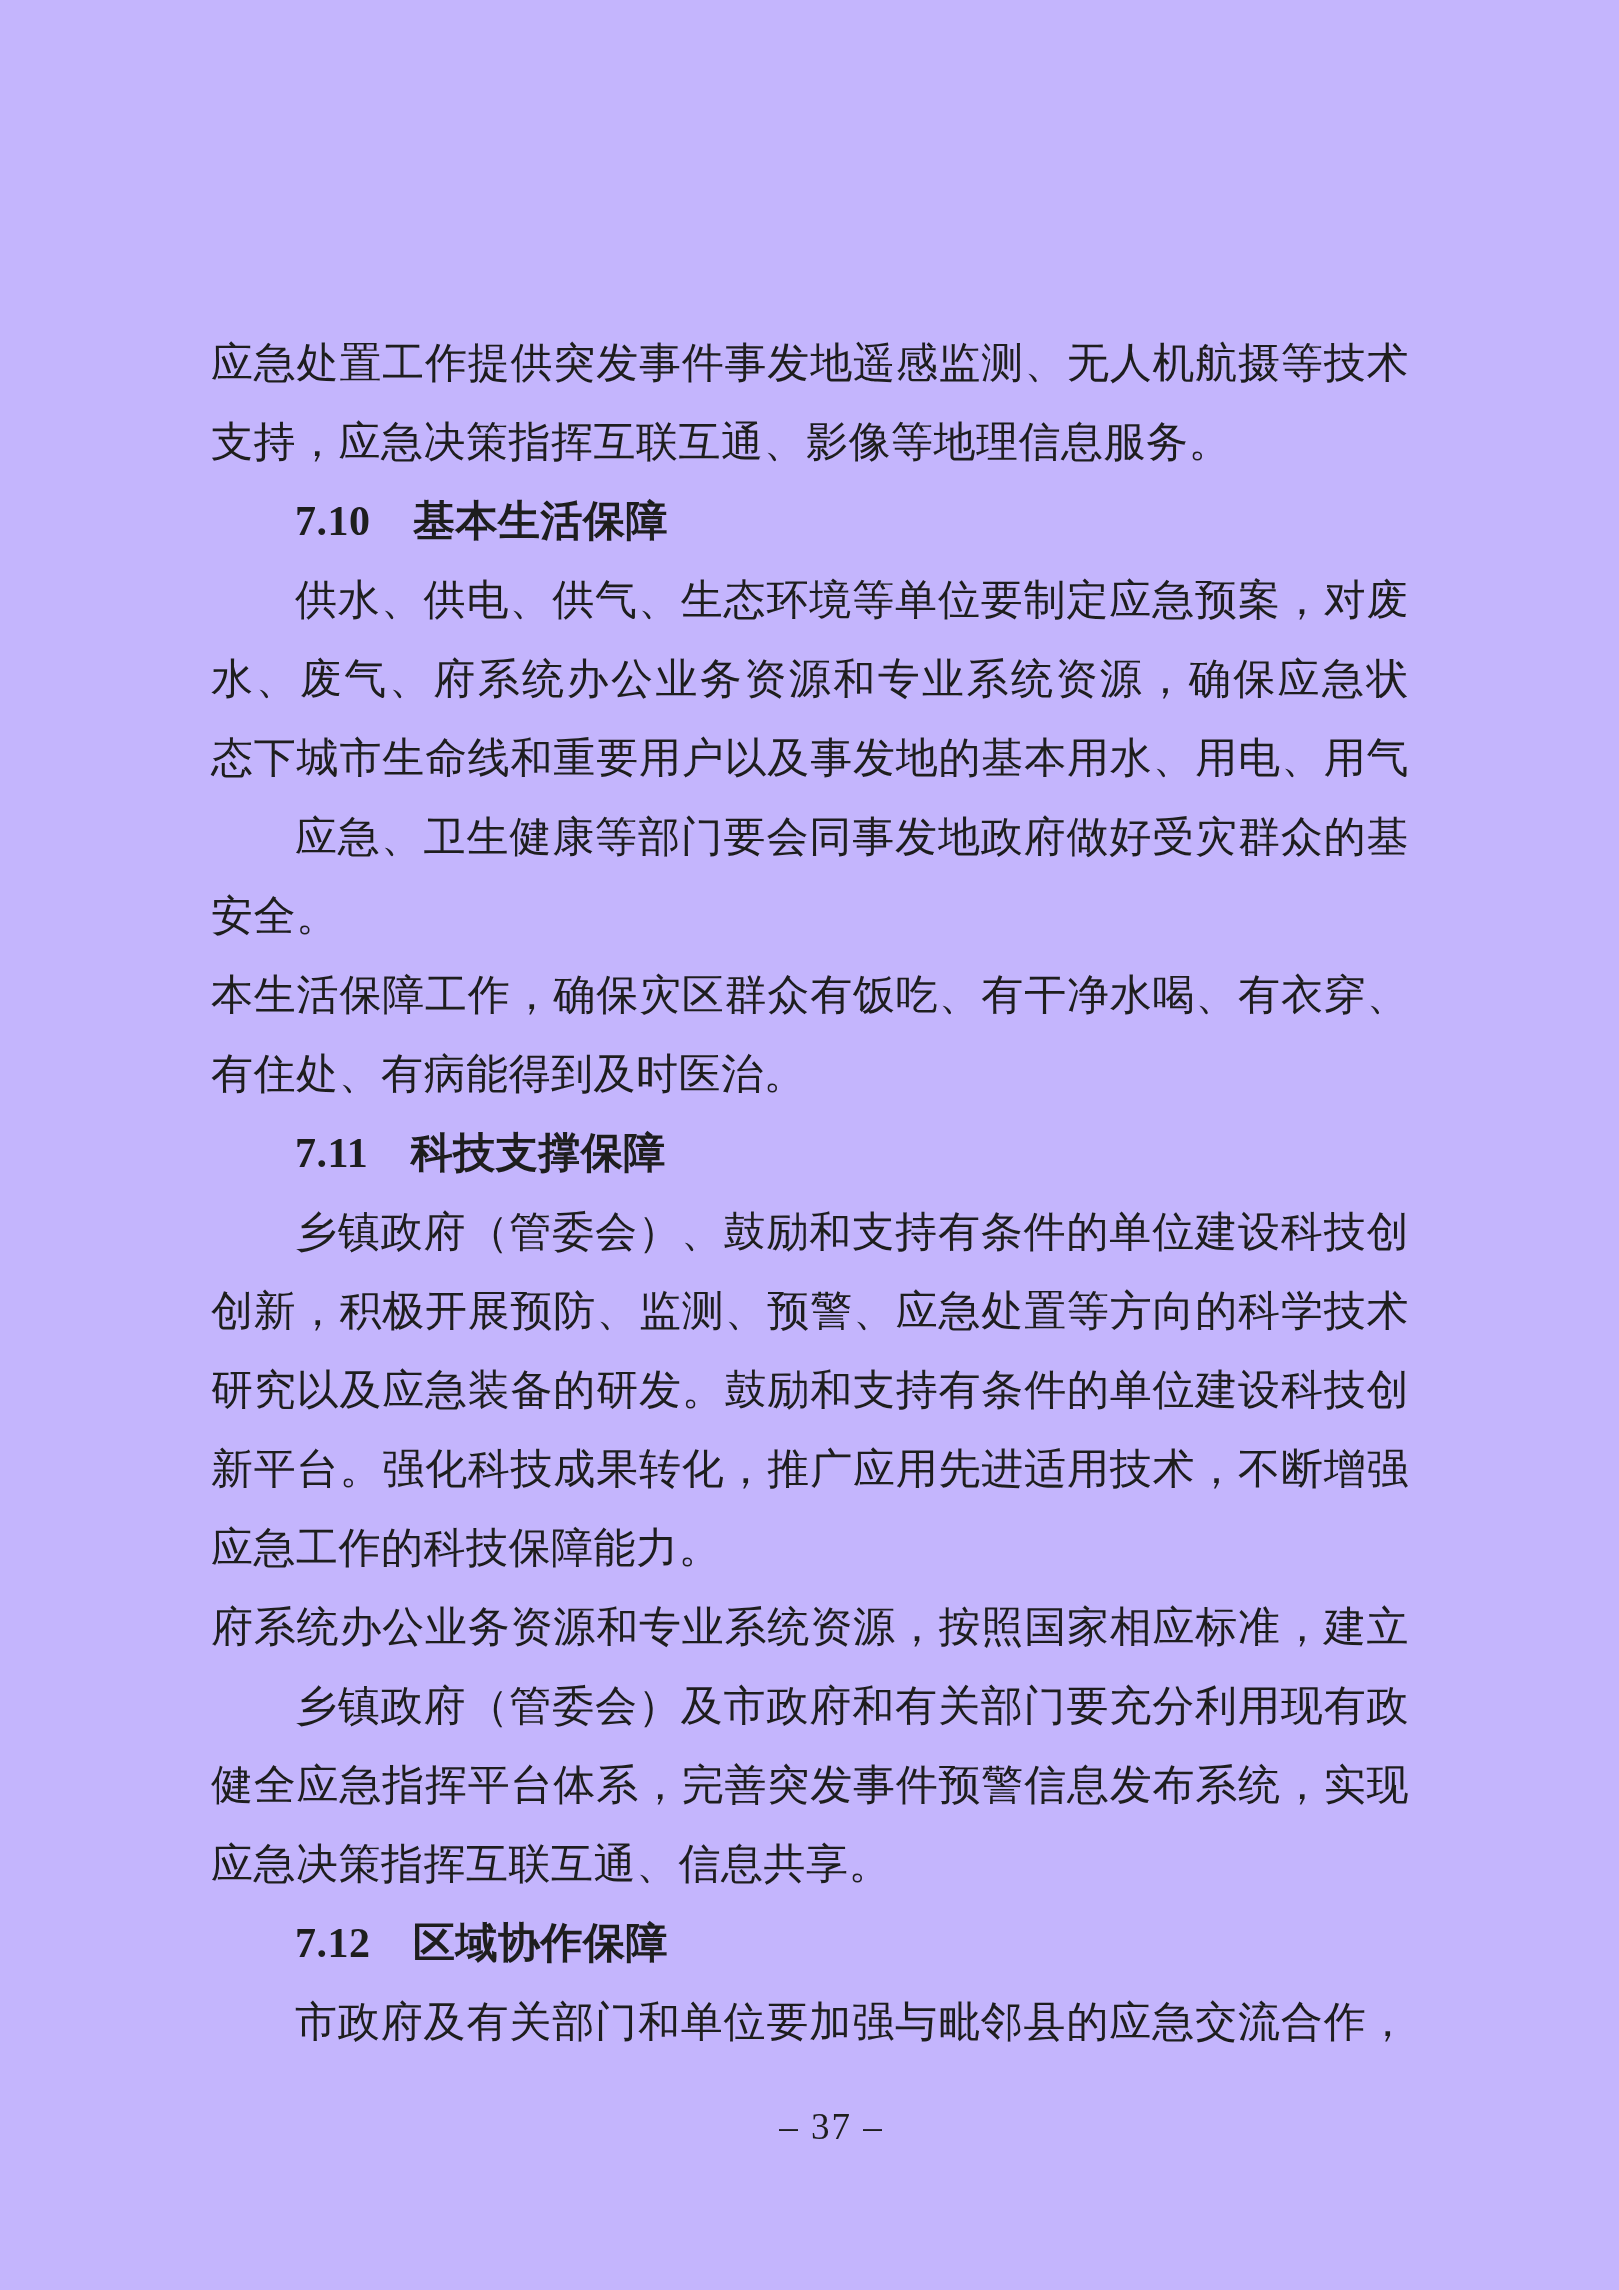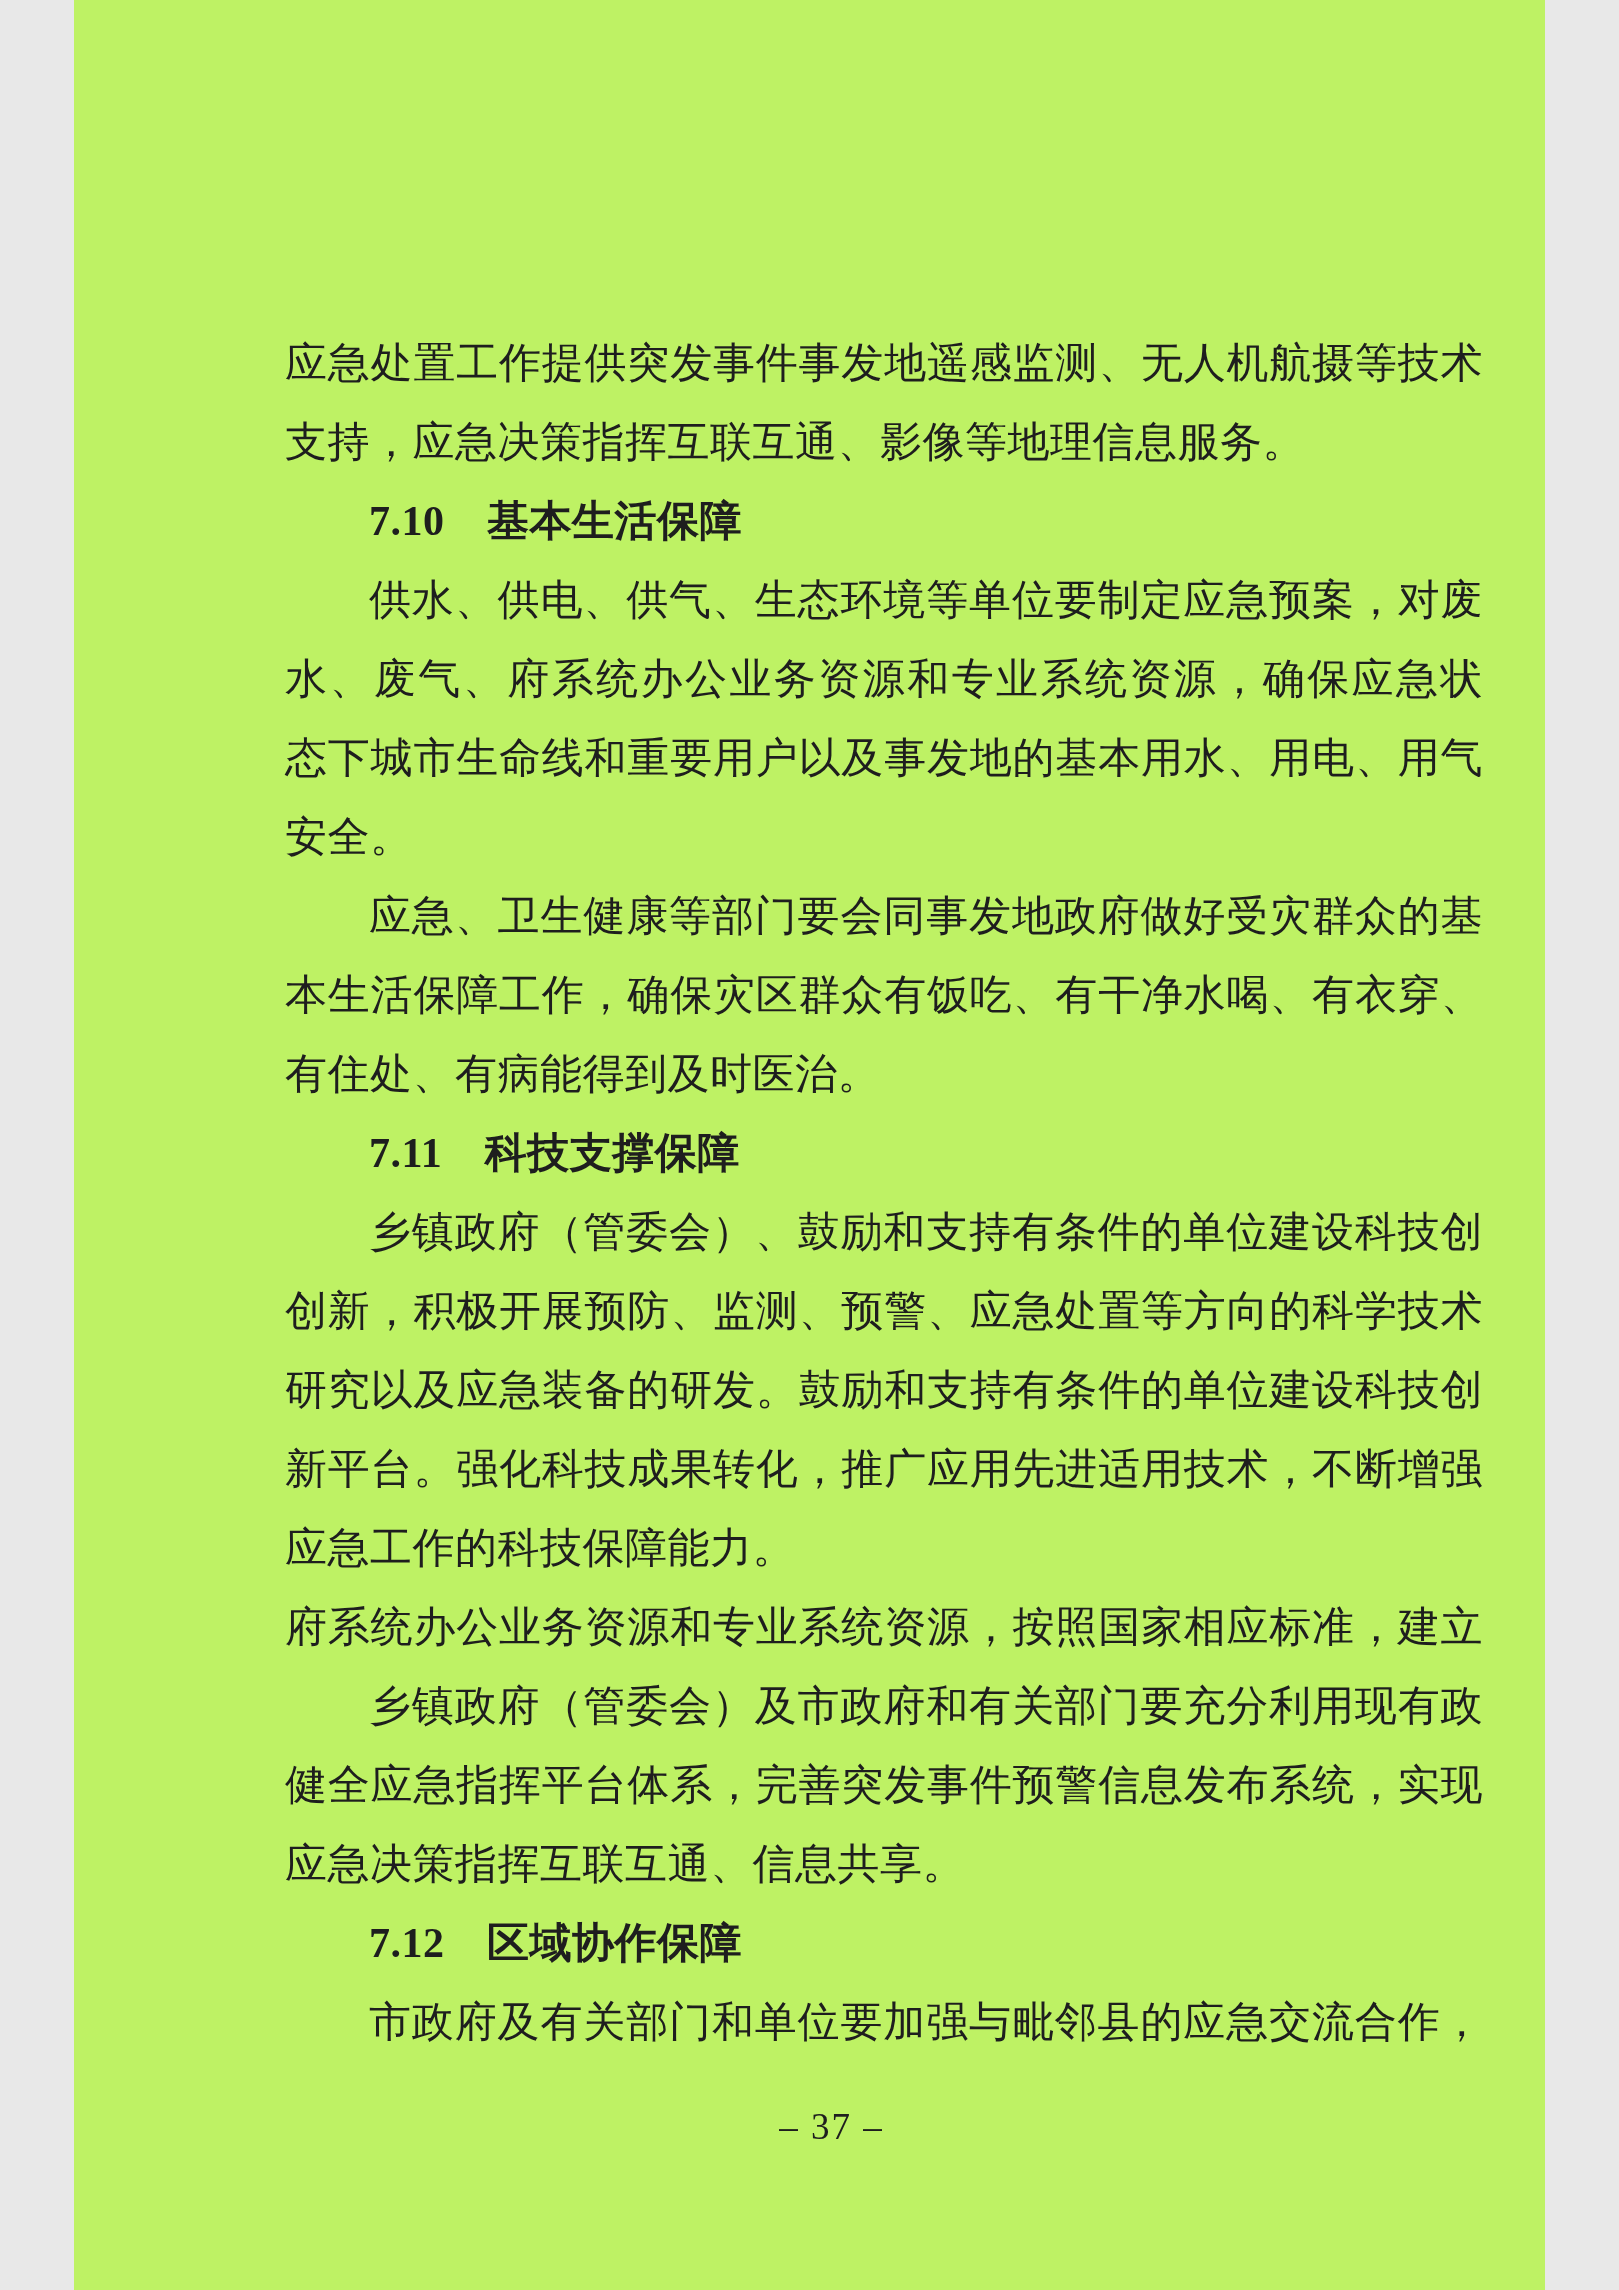--- a/index.html
+++ b/index.html
@@ -2,23 +2,23 @@
 <html><head>
 <meta charset="utf-8">
 <style>
   html, body {
     margin: 0;
     padding: 0;
     background: #e8e8e8;
   }
   .page {
     position: relative;
-    width: 1471px;
+    width: 1619px;
     height: 2291px;
-    background: #bef264;
+    background: #c4b5fd;
     margin: 0 auto;
     overflow: hidden;
     font-family: "Liberation Serif", "DejaVu Serif", serif;
     color: #1e1e1e;
   }
   .text-block {
     position: absolute;
     left: 211px;
     top: 324px;
     width: 1198px;
@@ -64,22 +64,22 @@
 <body>
 
 <div class="page">
   <div class="text-block">
     <div class="line fill">应急处置工作提供突发事件事发地遥感监测、无人机航摄等技术</div>
     <div class="line">支持，应急决策指挥互联互通、影像等地理信息服务。</div>
     <div class="line heading indent">7.10　基本生活保障</div>
     <div class="line fill indent">供水、供电、供气、生态环境等单位要制定应急预案，对废</div>
     <div class="line fill">水、废气、府系统办公业务资源和专业系统资源，确保应急状</div>
     <div class="line fill">态下城市生命线和重要用户以及事发地的基本用水、用电、用气</div>
+    <div class="line fill indent">应急、卫生健康等部门要会同事发地政府做好受灾群众的基</div>
     <div class="line">安全。</div>
-    <div class="line fill indent">应急、卫生健康等部门要会同事发地政府做好受灾群众的基</div>
     <div class="line fill">本生活保障工作，确保灾区群众有饭吃、有干净水喝、有衣穿、</div>
     <div class="line">有住处、有病能得到及时医治。</div>
     <div class="line heading indent">7.11　科技支撑保障</div>
     <div class="line fill indent">乡镇政府（管委会）、鼓励和支持有条件的单位建设科技创</div>
     <div class="line fill">创新，积极开展预防、监测、预警、应急处置等方向的科学技术</div>
     <div class="line fill">研究以及应急装备的研发。鼓励和支持有条件的单位建设科技创</div>
     <div class="line fill">新平台。强化科技成果转化，推广应用先进适用技术，不断增强</div>
     <div class="line">应急工作的科技保障能力。</div>
     <div class="line fill">府系统办公业务资源和专业系统资源，按照国家相应标准，建立</div>
     <div class="line fill indent">乡镇政府（管委会）及市政府和有关部门要充分利用现有政</div>

